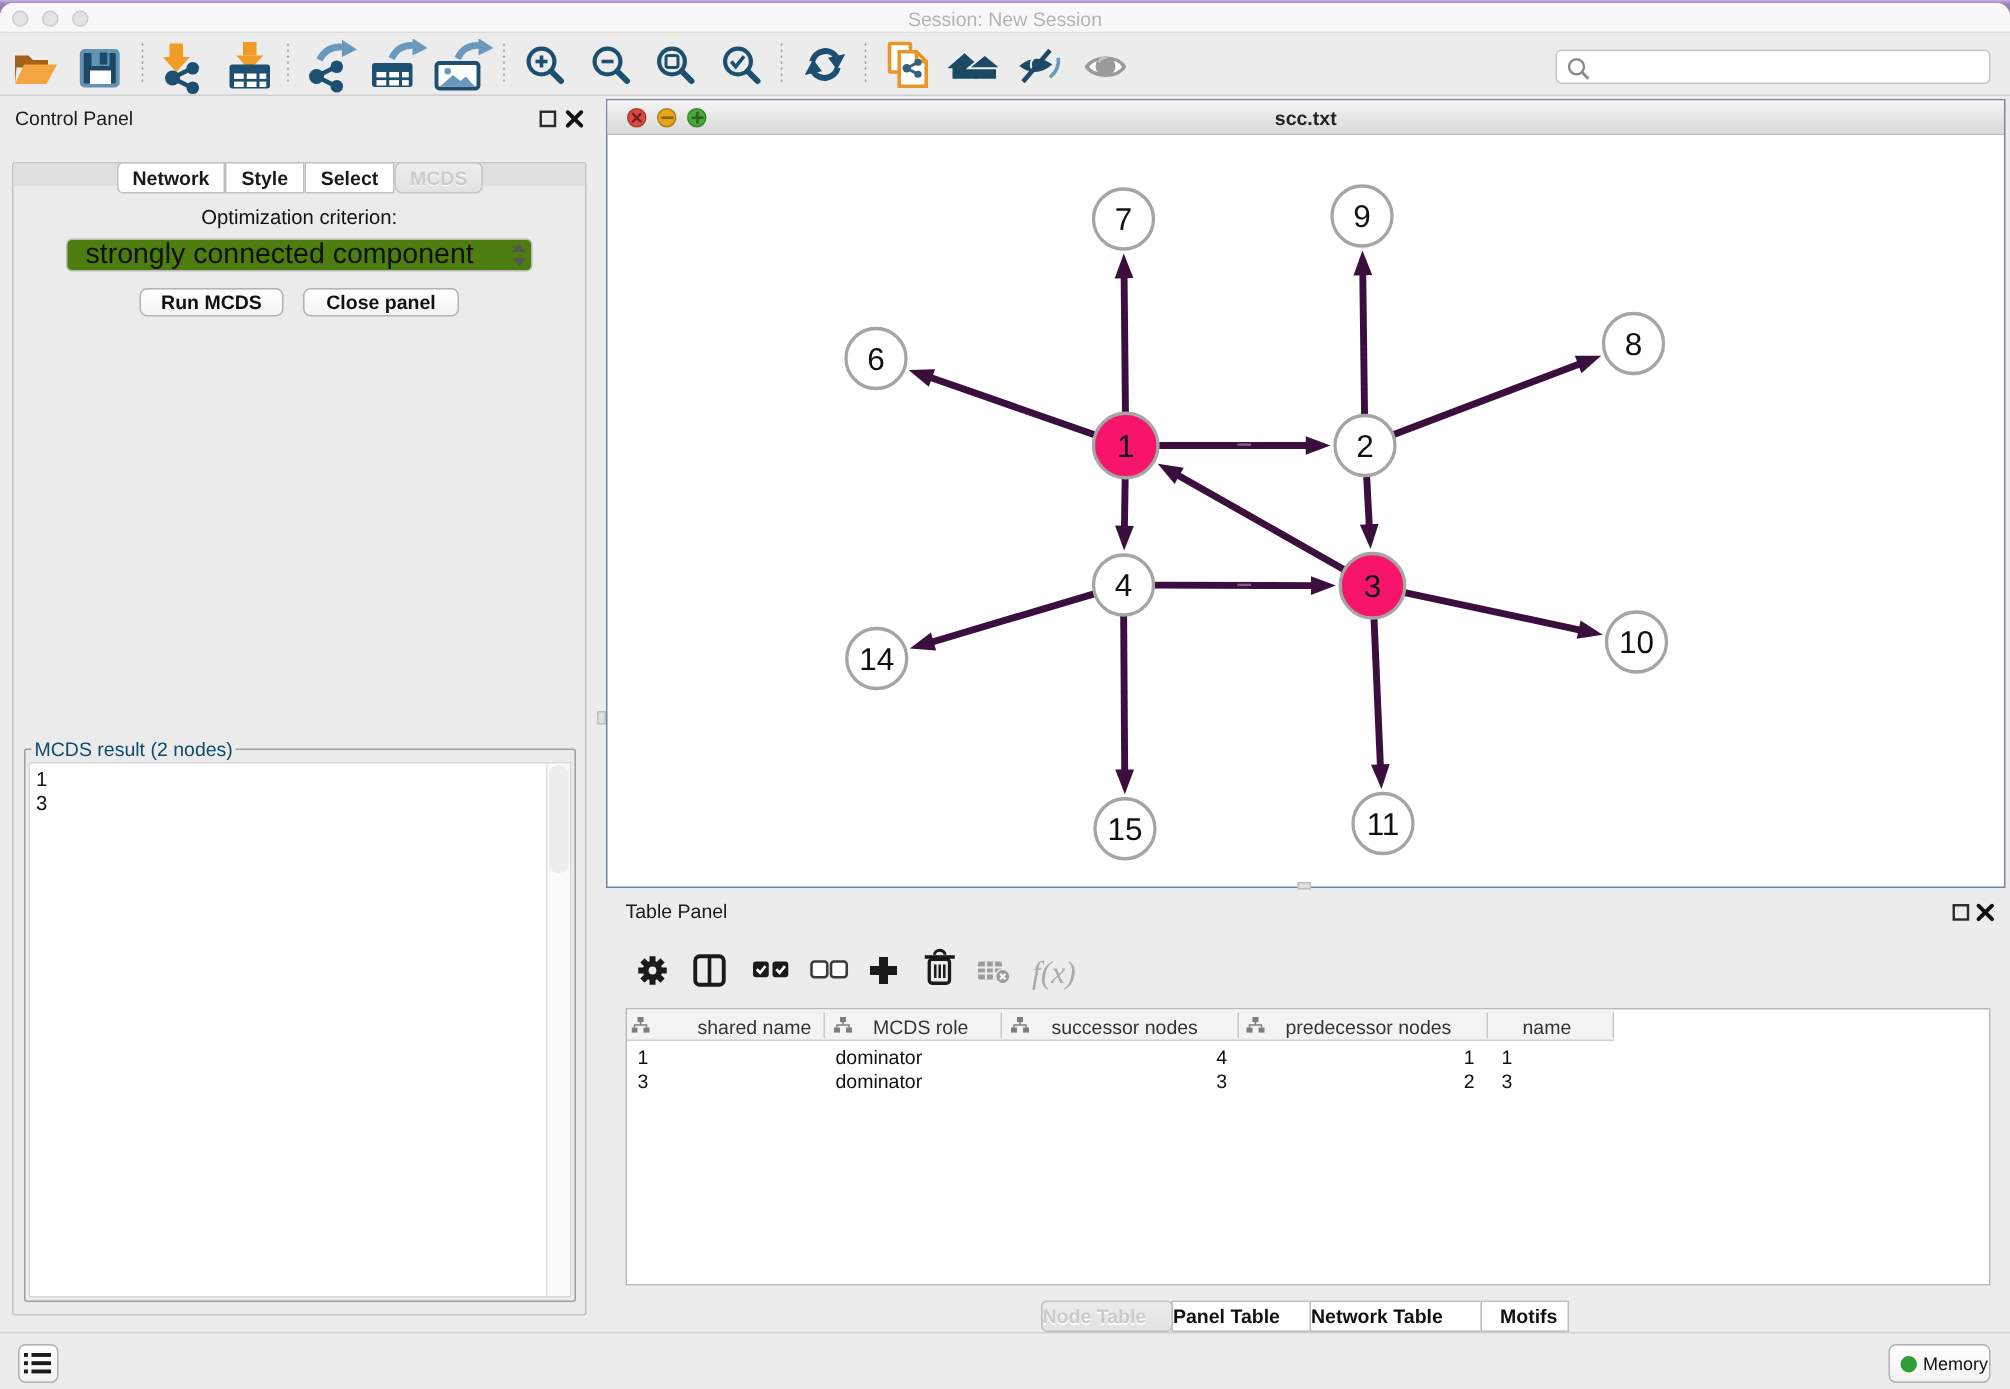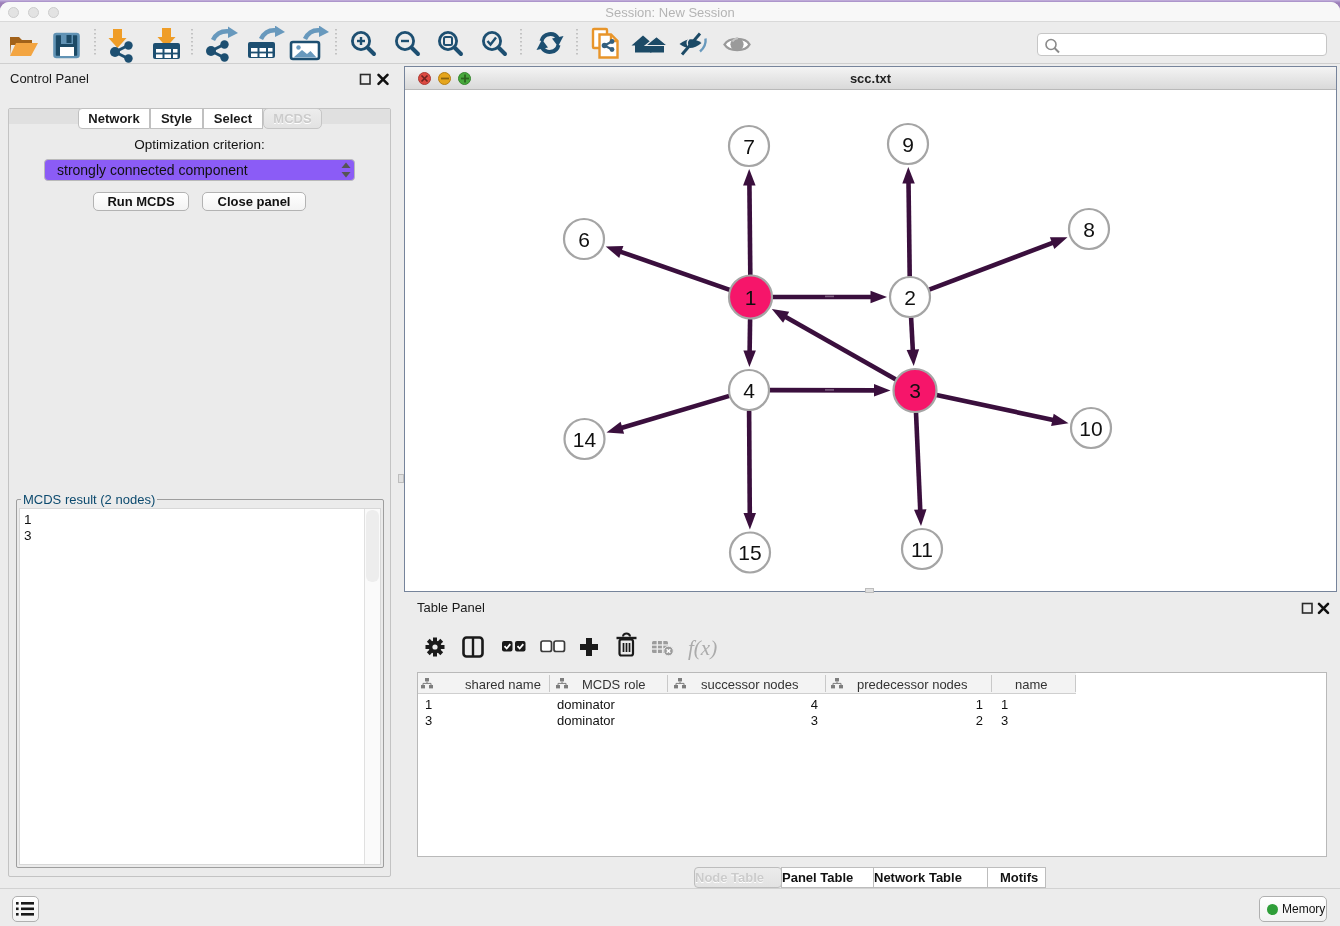--- a/index.html
+++ b/index.html
@@ -10,21 +10,21 @@
 #title { position:absolute; top:3px; left:0; width:100%; text-align:center; font-size:13px; color:#b4b4b4; }
 #toolbar { position:absolute; top:23px; left:0; width:100%; height:41px; background:#ececec; border-bottom:1px solid #cfcfcf; }
 #searchbox { position:absolute; left:1037px; top:33px; width:290px; height:23px; background:#fff; border:1px solid #c6c6c6; border-radius:4px; }
 
 #cpanel-title { position:absolute; left:10px; top:71px; font-size:13px; color:#1a1a1a; }
 #cp-box { position:absolute; left:8px; top:108px; width:383px; height:769px; border:1px solid #c3c3c3; background:#ebebeb; border-radius:2px; }
 #cp-box-top { position:absolute; left:9px; top:109px; width:381px; height:15px; background:#e0e0e0; }
 .tab { position:absolute; top:80px; height:21px; background:#fff; border:1px solid #c0c0c0; font-size:13px; font-weight:bold; color:#1a1a1a; text-align:center; line-height:19px;margin-top:28px; }
 .tabsel { background:linear-gradient(#ededed,#e2e2e2); color:#cbcbcb; text-shadow:0 1px 0 #fff; border-radius:5px; border-color:#c6c6c6; }
 #optlabel { position:absolute; left:0px; top:137px; width:399px; text-align:center; font-size:13.5px; color:#111; }
-#combo { position:absolute; left:44px; top:159px; width:311px; height:22px; background:#8b5cf6; border:1px solid #b9b9b9; border-radius:4px; font-size:14px; color:#111; line-height:20px; padding-left:12px; }
+#combo { position:absolute; left:44px; top:159px; width:311px; height:22px; background:#4d7c0f; border:1px solid #b9b9b9; border-radius:4px; font-size:19px; color:#111; line-height:20px; padding-left:12px; }
 .btn { position:absolute; top:192px; height:19px; background:linear-gradient(#ffffff,#f3f3f3); border:1px solid #b3b3b3; border-radius:5px; font-size:13px; font-weight:bold; color:#111; text-align:center; line-height:18px; }
 #fieldset { position:absolute; left:16px; top:499px; width:368px; height:369px; border:1px solid #9e9e9e; border-radius:2px; }
 #legend { position:absolute; left:21px; top:492px; background:#ebebeb; padding:0 2px; font-size:13px; color:#0c4a6e; }
 #fs-white { position:absolute; left:19px; top:508px; width:362px; height:357px; background:#fff; border:1px solid #d8d8d8; }
 #fs-scroll { position:absolute; left:364px; top:509px; width:16px; height:355px; background:#fafafa; border-left:1px solid #e0e0e0; }
 #fs-thumb { position:absolute; left:366px; top:510px; width:13px; height:72px; background:#ededed; border-radius:6px; }
 .fsline { position:absolute; left:24px; font-size:13.5px; color:#111; }
 
 #netwin { position:absolute; left:404px; top:66px; width:933px; height:526px; border:1px solid #76849b; background:#fff; }
 #nettitle { position:absolute; left:405px; top:67px; width:931px; height:23px; background:linear-gradient(#f4f4f4,#d9d9d9); border-bottom:1px solid #b9b9b9; }

